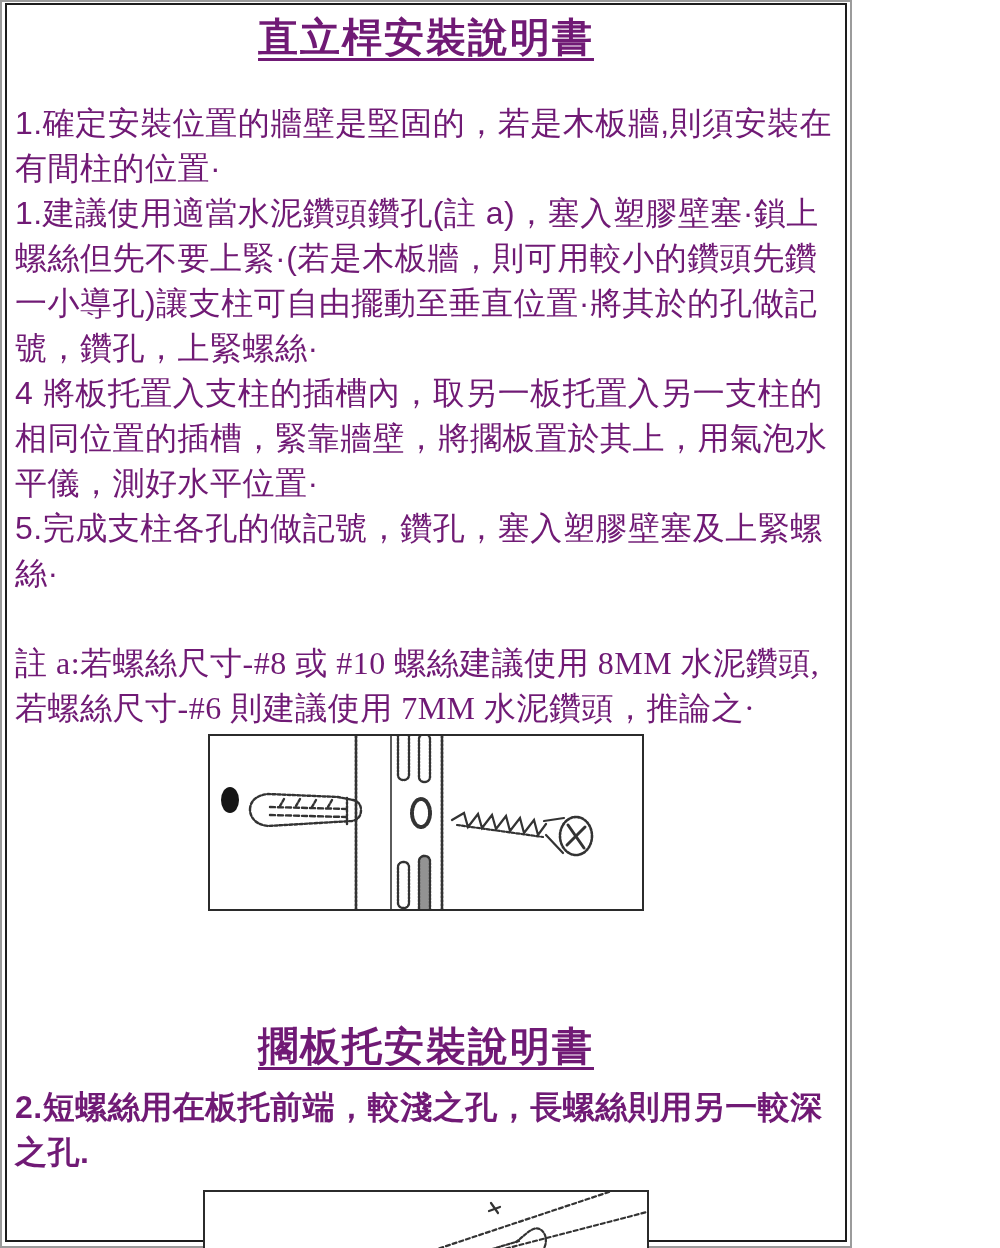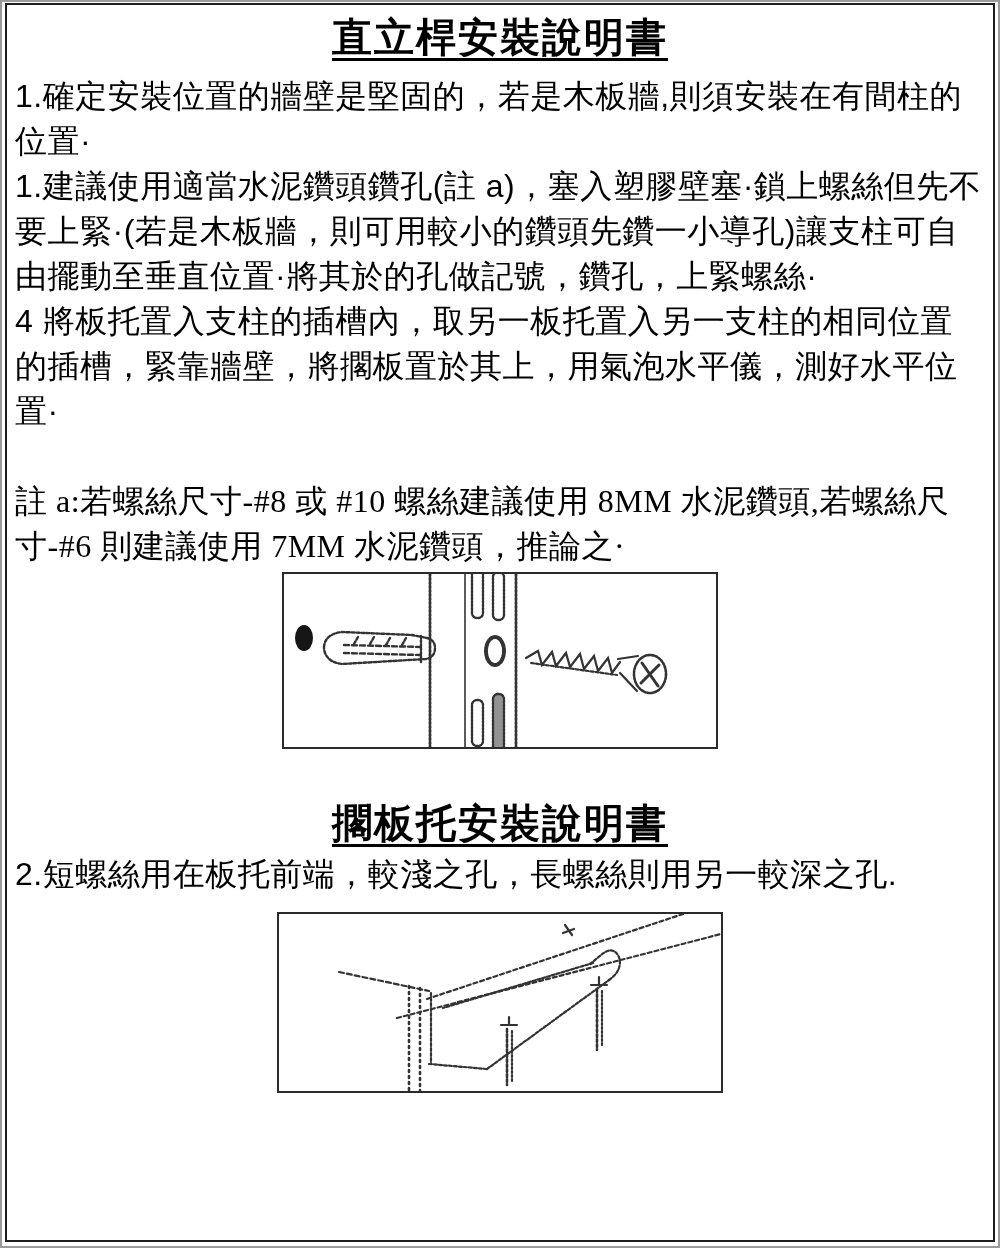--- a/index.html
+++ b/index.html
@@ -1,52 +1,53 @@
 <!DOCTYPE html>
 <html><head>
 <meta charset="utf-8">
 <style>
   html,body{margin:0;padding:0;background:#ffffff;}
   .canvas{
-    position:relative;width:1000px;height:1248px;background:#ffffff;overflow:hidden;
-    font-family:"Liberation Sans", sans-serif;color:#000000;
+    position:relative;width:852px;height:1248px;background:#ffffff;overflow:hidden;
+    font-family:"Liberation Sans", sans-serif;color:#701a75;
     box-shadow:inset 0 0 0 2px #9b9b9b;
   }
   .frame{position:absolute;left:5px;top:3px;right:5px;bottom:6px;border:2px solid #1d1d1d;pointer-events:none;}
   .content{position:absolute;left:15px;right:15px;top:0;}
   .title{
     font-size:40px;font-weight:700;text-align:center;margin:0;line-height:1.15;
     text-decoration:underline;text-decoration-thickness:3px;text-underline-offset:7px;
     letter-spacing:2px;
   }
   #title1{margin-top:14px;}
-  #title2{margin-top:51px;}
+  #title2{margin-top:112px;}
   .step{font-size:32px;line-height:45px;margin:0;letter-spacing:0.5px;}
-  #s1-step1{margin-top:14px;}
+  #s1-step1{margin-top:41px;}
   .note{font-size:32px;line-height:45px;margin:45px 0 0 0;letter-spacing:0.5px;font-family:Liberation Serif, serif;}
   .fig{position:relative;border:2px solid #2b2b2b;background:#fff;}
   #figure1{width:432px;height:173px;margin:3px auto 0 auto;}
   #figure2{width:442px;height:177px;margin:15px auto 0 auto;}
   #s2-step1{margin-top:33px;}
-  #s2-step2{margin-top:6px;}
+  #s2-step2{margin-top:16px;font-weight:bold;}
   svg{display:block;}
 </style>
 </head>
 <body>
 
 <div class="canvas">
   <div class="frame"></div>
 
   <div class="content">
 
     <h1 class="title" id="title1">直立桿安裝說明書</h1>
 
     <p class="step" id="s1-step1">1.確定安裝位置的牆壁是堅固的，若是木板牆,則須安裝在有間柱的位置·</p>
     <p class="step">1.建議使用適當水泥鑽頭鑽孔(註 a)，塞入塑膠壁塞·鎖上螺絲但先不要上緊·(若是木板牆，則可用較小的鑽頭先鑽一小導孔)讓支柱可自由擺動至垂直位置·將其於的孔做記號，鑽孔，上緊螺絲·</p>
     <p class="step">4 將板托置入支柱的插槽內，取另一板托置入另一支柱的相同位置的插槽，緊靠牆壁，將擱板置於其上，用氣泡水平儀，測好水平位置·</p>
+    <p class="step">5.完成支柱各孔的做記號，鑽孔，塞入塑膠壁塞及上緊螺絲·</p>
 
     <p class="note">註 a:若螺絲尺寸-#8 或 #10 螺絲建議使用 8MM 水泥鑽頭,若螺絲尺寸-#6 則建議使用 7MM 水泥鑽頭，推論之·</p>
 
     <div class="fig" id="figure1">
       <svg width="432" height="173" viewBox="0 0 432 173">
         <g stroke="#333333" fill="none" stroke-linecap="round">
 
           <ellipse cx="20" cy="64" rx="9" ry="13" fill="#161616" stroke="none"></ellipse>
 
           <g stroke-width="2.4" stroke-dasharray="3 2">

